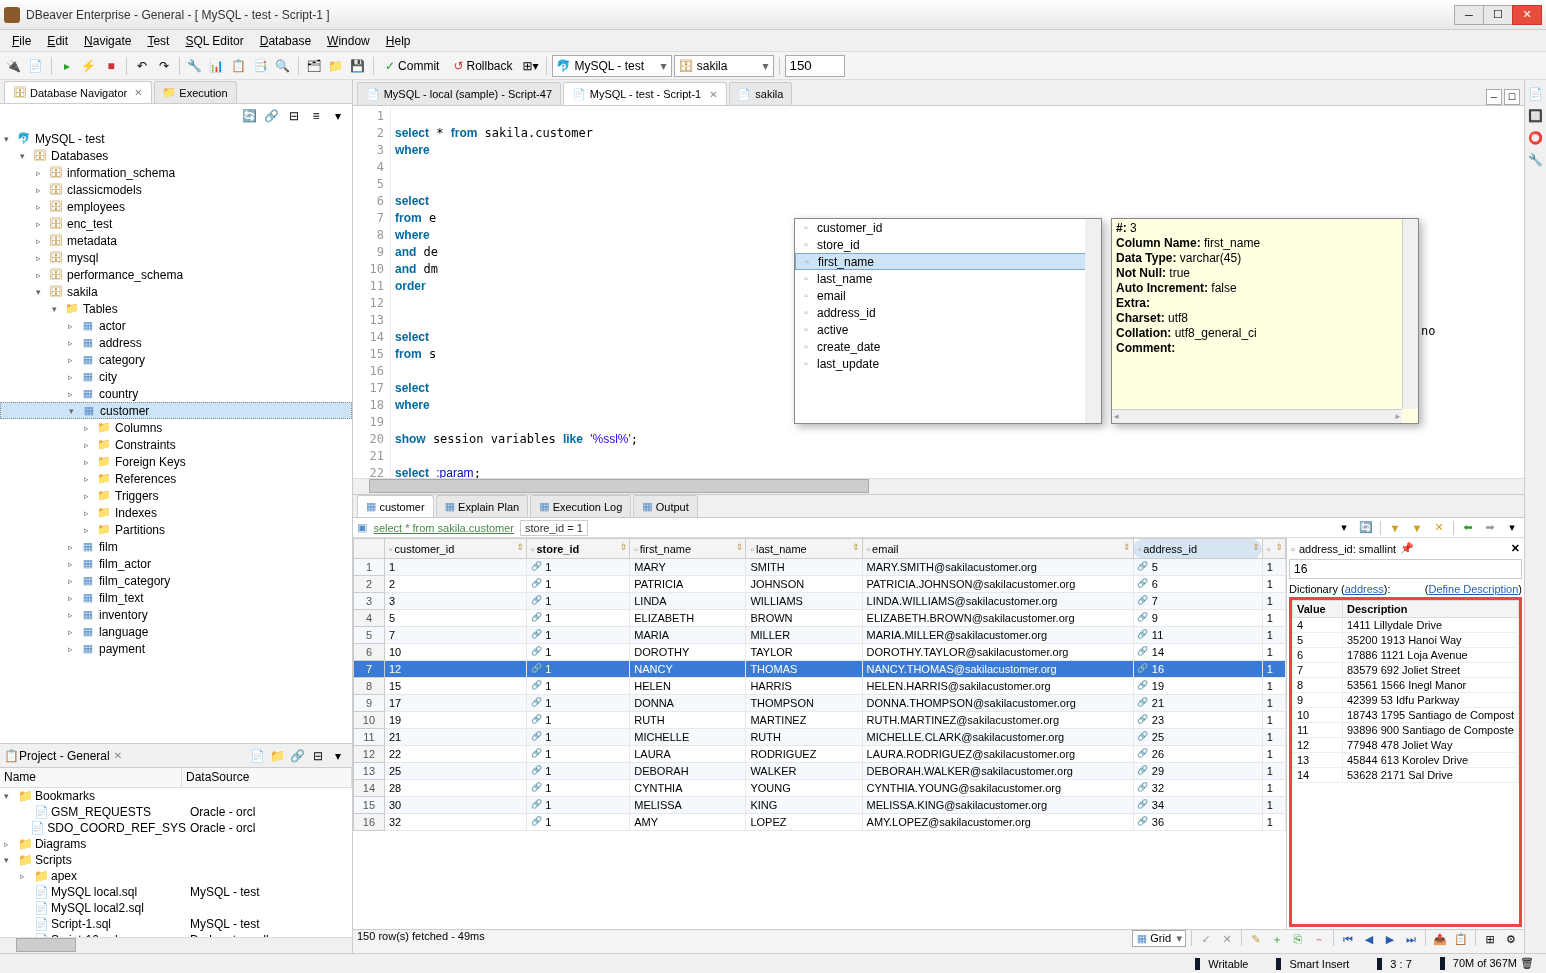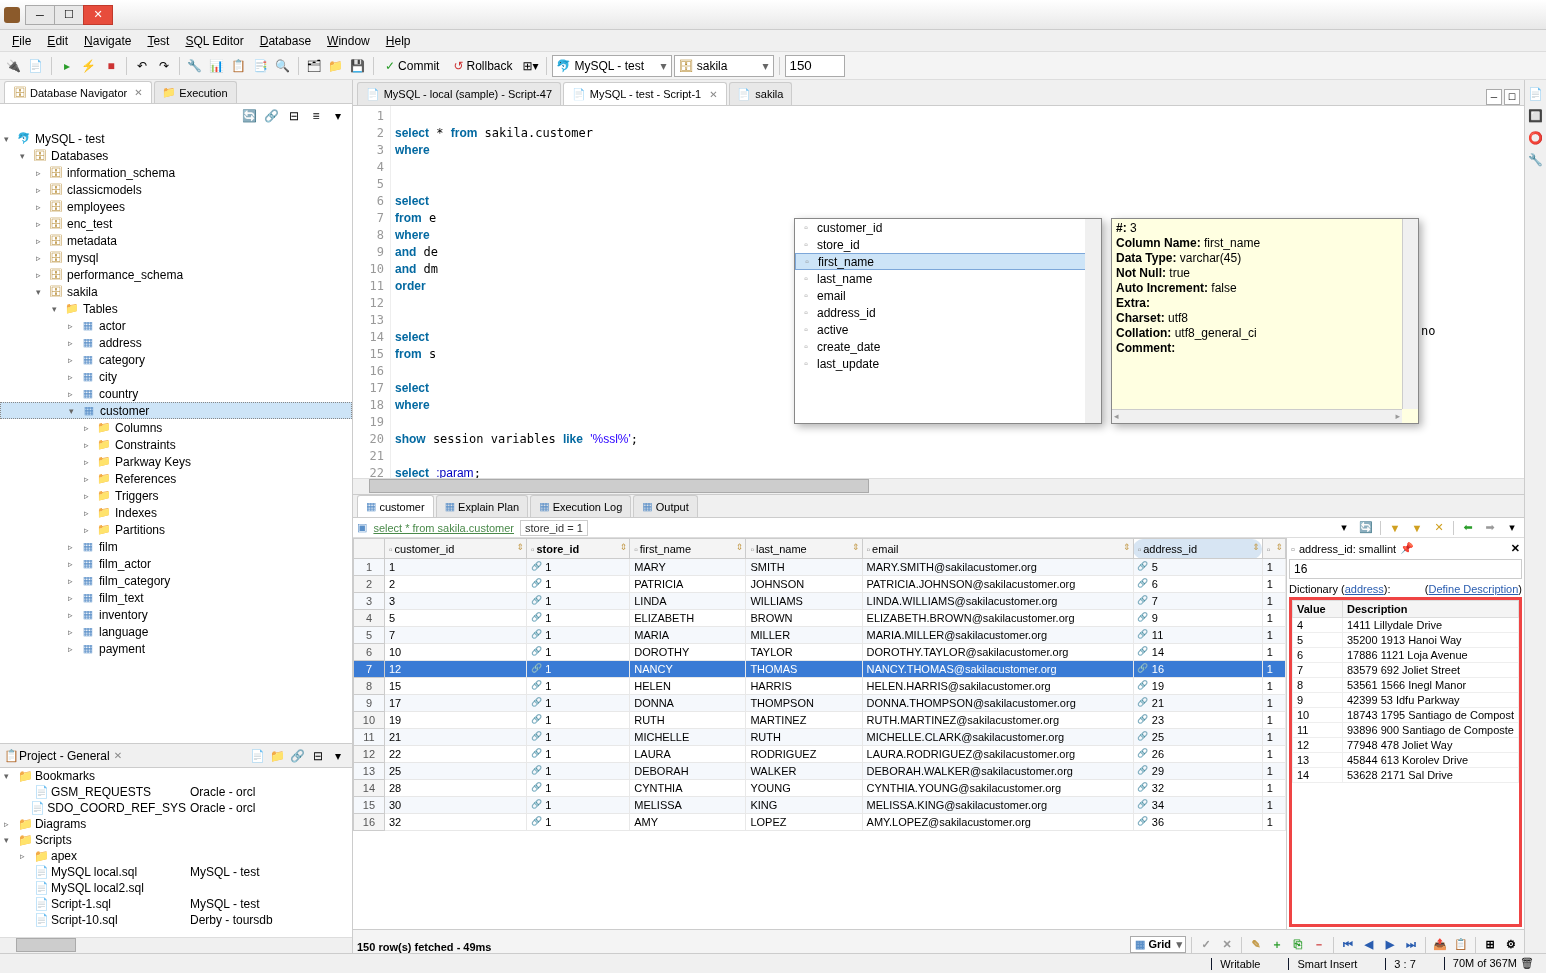--- a/index.html
+++ b/index.html
@@ -124,42 +124,43 @@
 .detail-header .close { margin-left:auto; font-weight:bold; cursor:pointer;}
 .detail-val { border:1px solid #ccc; padding:2px 4px; margin:2px 0;}
 .detail-dict { font-size:11px; padding:2px 0;}
 .detail-dict a { color:#2a5db0; text-decoration:underline;}
 .detail-table { flex:1; overflow:auto; border:3px solid #ef4444;}
 .detail-table table { width:100%; border-collapse:collapse; font-size:11px;}
 .detail-table th { background:#f4f4f4; border:1px solid #ddd; text-align:left; padding:2px 4px;}
 .detail-table td { border:1px solid #eee; padding:1px 4px;}
 
 
-.results-footer { height:24px; display:flex; align-items:flex-end; background:#f4f4f4; border-top:1px solid #ccc; padding:0 4px; gap:3px; font-size:11px;font-weight:bold;}
+.results-footer { height:24px; display:flex; align-items:flex-start; background:#f4f4f4; border-top:1px solid #ccc; padding:0 4px; gap:3px; font-size:11px;}
 .results-footer .status-text { flex:1;}
 .rf-sel { border:1px solid #aaa; padding:1px 14px 1px 4px; background:#fff; position:relative;}
 .rf-sel::after{content:"▾"; position:absolute; right:3px; color:#666;}
 .rf-btn { width:18px; height:18px; display:flex; align-items:center; justify-content:center; cursor:pointer;}
 .rf-sep { width:1px; height:16px; background:#ccc; margin:0 2px;}
 
 
 .statusbar { height:20px; background:#f0f0f0; border-top:1px solid #ccc; display:flex; align-items:center; padding:0 4px; font-size:11px; gap:20px;}
-.statusbar .cell { border-left:1px solid #0f172a; padding:0 8px;}
+.statusbar .cell { border-left:5px solid #0f172a; padding:0 8px;}
 .statusbar .spacer { flex:1;}
 
 
 .hscroll { height:16px; background:#f0f0f0; border-top:1px solid #ddd; position:relative;}
 .hscroll .thumb { position:absolute; height:14px; background:#cdcdcd; border:1px solid #aaa;}
 
 </style>
 </head>
 <body>
 
 <div class="titlebar">
   <div class="app-icon"></div>
+  <div class="title">DBeaver Enterprise - General - [ MySQL - test - Script-1 ]</div>
   <div class="win-buttons">
     <div>─</div>
     <div>☐</div>
     <div class="close">✕</div>
   </div>
 </div>
 
 <div class="menubar" id="menubar">
     <span><u>F</u>ile</span>
     <span><u>E</u>dit</span>
@@ -327,21 +328,21 @@
           <span>Columns</span>
         </div>
         <div class="tree-row" style="padding-left: 84px;">
           <span class="tree-arrow">▹</span>
           <span class="tree-icon folder-icon">📁</span>
           <span>Constraints</span>
         </div>
         <div class="tree-row" style="padding-left: 84px;">
           <span class="tree-arrow">▹</span>
           <span class="tree-icon folder-icon">📁</span>
-          <span>Parkway Keys</span>
+          <span>Foreign Keys</span>
         </div>
         <div class="tree-row" style="padding-left: 84px;">
           <span class="tree-arrow">▹</span>
           <span class="tree-icon folder-icon">📁</span>
           <span>References</span>
         </div>
         <div class="tree-row" style="padding-left: 84px;">
           <span class="tree-arrow">▹</span>
           <span class="tree-icon folder-icon">📁</span>
           <span>Triggers</span>
@@ -397,20 +398,24 @@
       <div class="project-header">
         <span>📋 </span>
           <span>Project - General</span>
           <span style="margin-left:4px;color:#888;font-size:10px">✕</span>
         <span style="flex:1"></span>
         <div class="tb-btn">📄</div>
         <div class="tb-btn">📁</div>
         <div class="tb-btn">🔗</div>
         <div class="tb-btn">⊟</div>
         <div class="tb-btn">▾</div>
+      </div>
+      <div class="project-cols">
+        <div style="width:182px">Name</div>
+        <div style="flex:1">DataSource</div>
       </div>
       <div class="project-tree" id="project-tree">
           <div class="project-row">
             <div class="c1" style="padding-left:4px">
               <span class="tree-arrow">▾</span>
               <span>📁</span>
               <span>Bookmarks</span>
             </div>
             <div class="c2"></div>
           </div>

